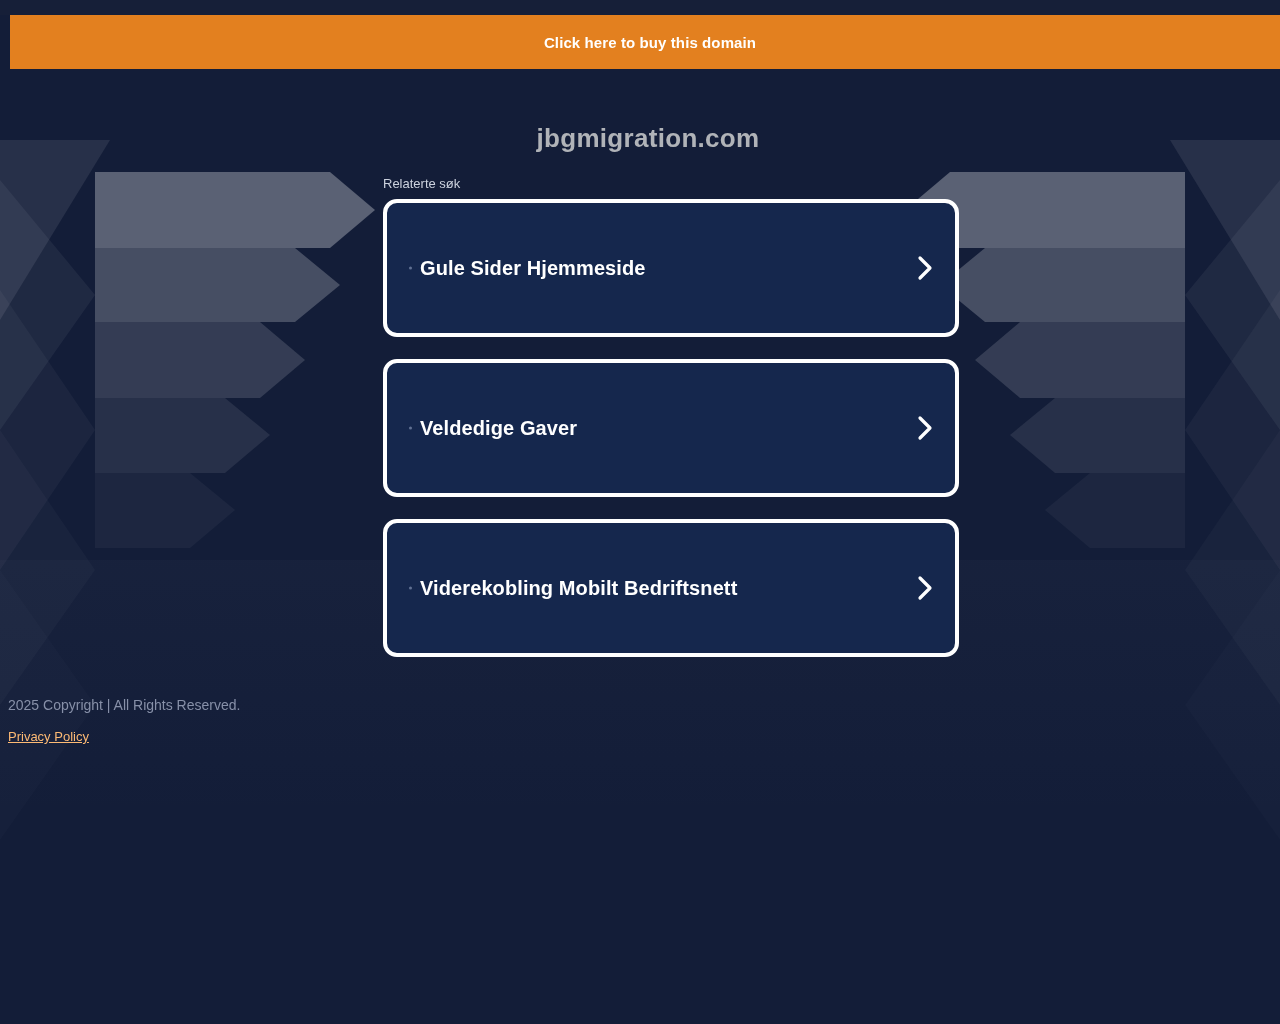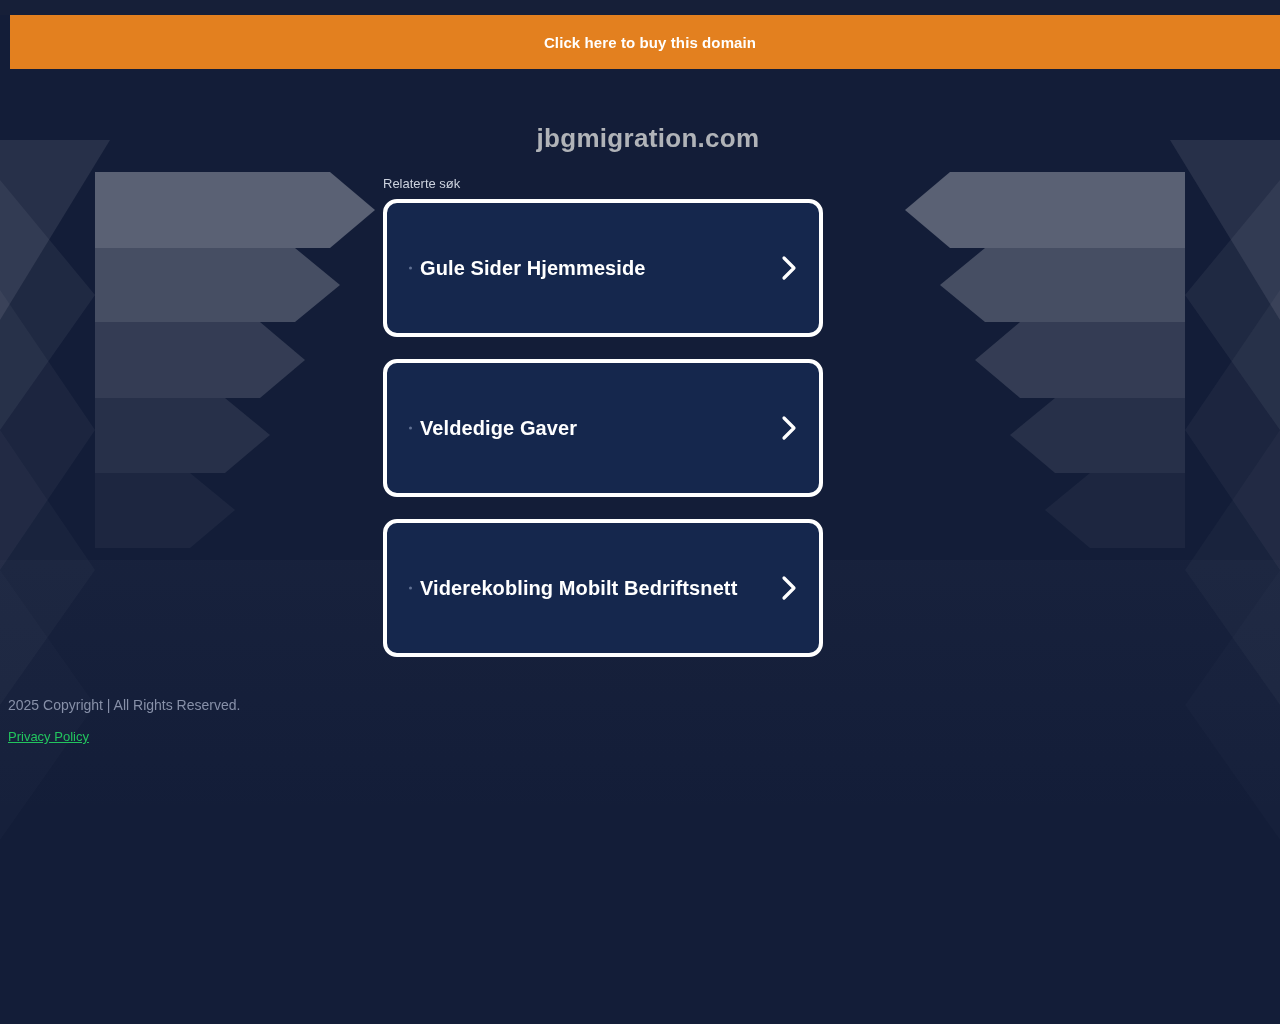--- a/index.html
+++ b/index.html
@@ -87,21 +87,21 @@
     color: #ccd2de;
     font-size: 13px;
     padding-left: 0px;
     margin-bottom: 8px;
     font-family: "Liberation Sans", sans-serif;
   }
 
   .result-card {
     position: relative;
     display: block;
-    width: 440px;
+    width: 576px;
     height: 138px;
     background: #15274d;
     border: 4px solid #ffffff;
     border-radius: 14px;
     margin-bottom: 22px;
     text-decoration: none;
     cursor: pointer;
   }
 
   .card-bullet {
@@ -146,21 +146,21 @@
 
   .copyright {
     color: #8790a8;
     font-size: 14px;
     font-family: "Liberation Sans", sans-serif;
   }
 
   .privacy-link {
     display: inline-block;
     margin-top: 16px;
-    color: #22c55e;
+    color: #fdba74;
     font-size: 13px;
     text-decoration: underline;
     cursor: pointer;
     font-family: "Liberation Sans", sans-serif;
   }
 </style>
 </head>
 <body>
 
 <svg id="bg-decoration" viewBox="0 0 1280 1024" width="1280" height="1024" xmlns="http://www.w3.org/2000/svg">

